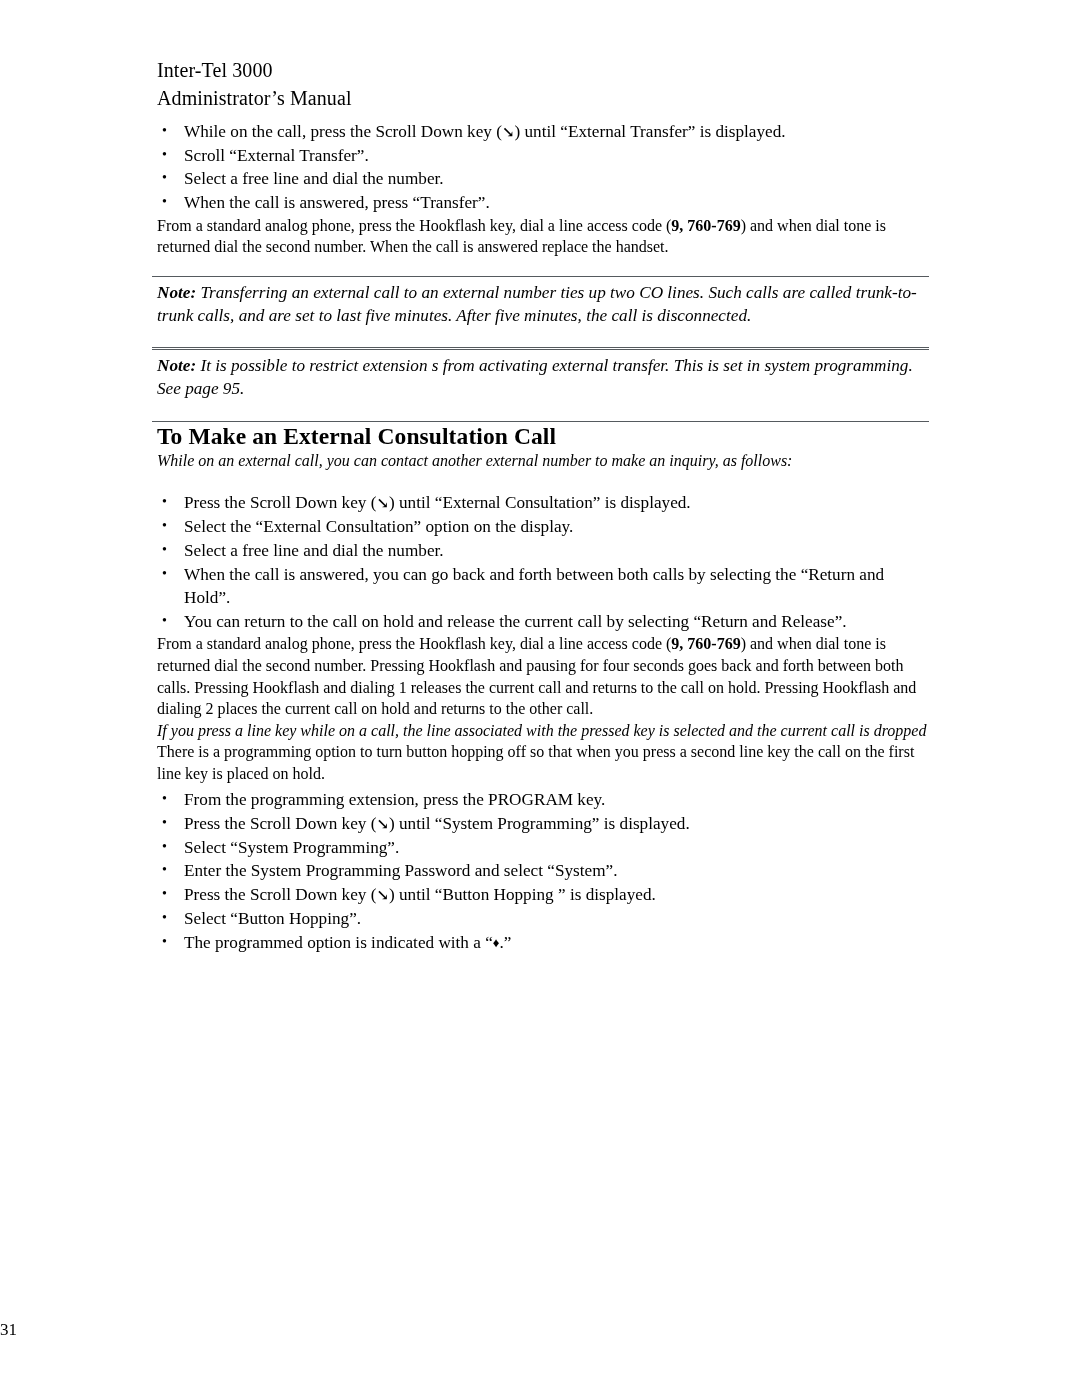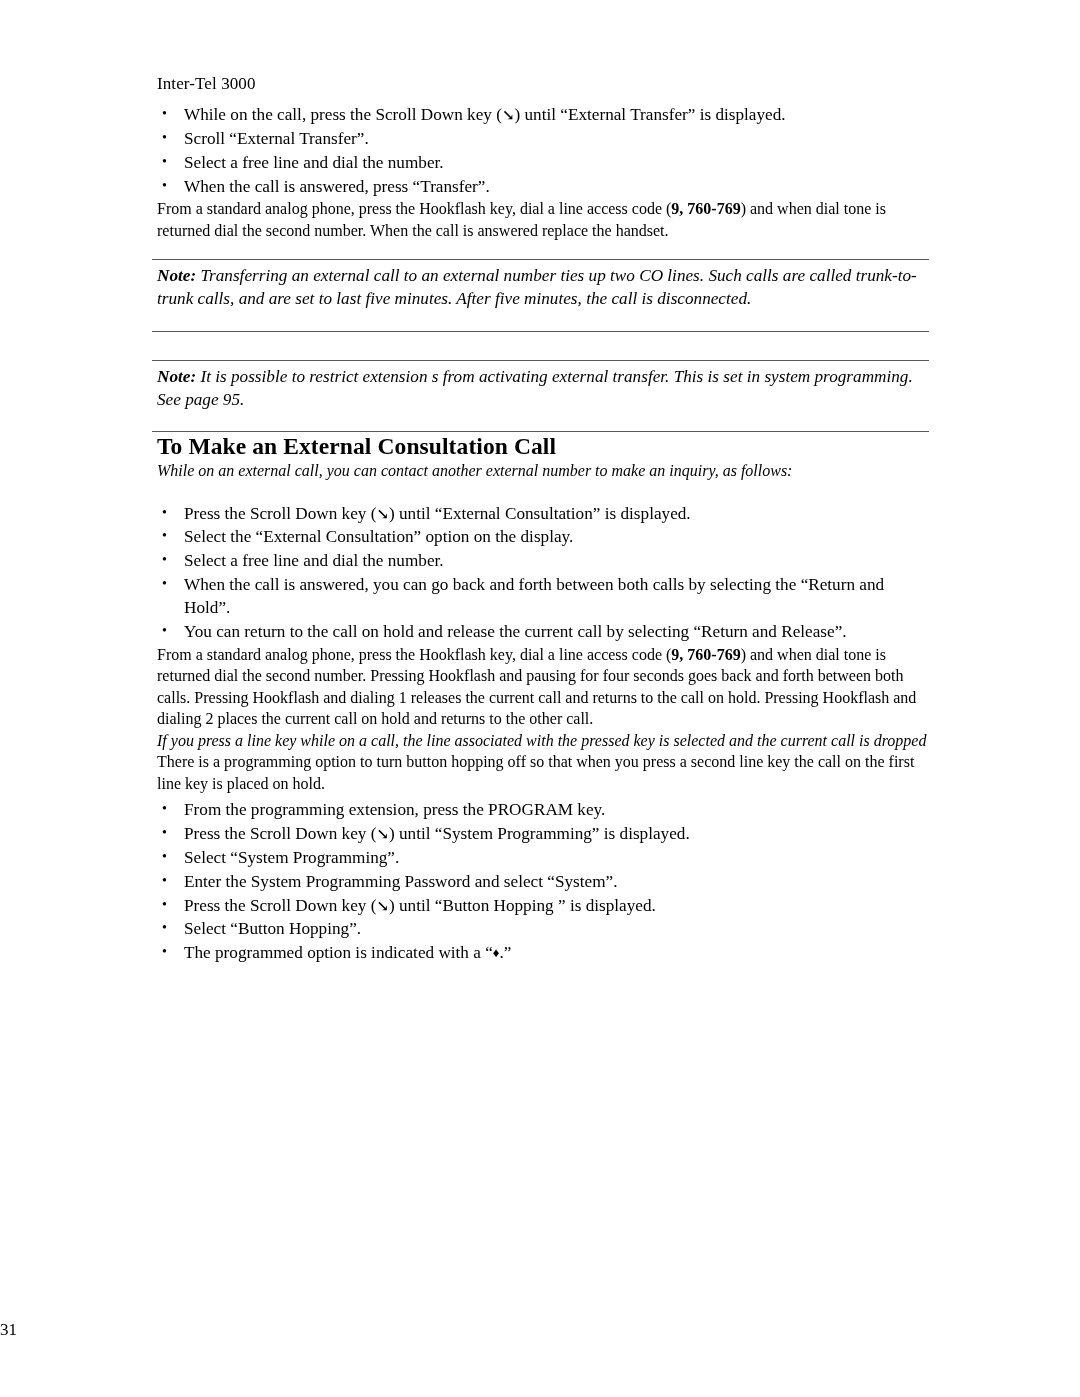--- a/index.html
+++ b/index.html
@@ -24,24 +24,23 @@
   }
   .content {
     position: absolute;
     left: 157px;
     top: 56px;
     width: 770px;
   }
 
   
   .runhead {
-    font-size: 17px;
+    font-size: 20px;
     line-height: 1.42;
     letter-spacing: 0.1px;
-    margin-top: 16px;
   }
   .runhead div { white-space: nowrap; }
 
   
   h1.sec-heading {
     font-size: 23.5px;
     font-weight: bold;
     margin: 0;
     padding: 0;
     line-height: 1.2;
@@ -91,21 +90,21 @@
   .note {
     margin-top: 18px;
     border-top: 1.6px solid #555a5e;
     border-bottom: 1.6px solid #555a5e;
     padding: 4px 0 20px 0;
     width: 772px;
     margin-left: -5px;
     padding-left: 5px;
     box-sizing: content-box;
   }
-  .note + .note { margin-top: 28px; }
+  .note + .note { margin-top: 1px; }
   .note .note-body {
     font-size: 17.2px;
     line-height: 1.345;
     font-style: italic;
   }
   .note .note-label {
     font-weight: bold;
     font-style: italic;
   }
 
@@ -135,20 +134,21 @@
 </style>
 </head>
 <body>
 
 <div class="page">
 
   <div class="content">
 
     <div class="runhead">
       <div>Inter-Tel 3000</div>
+      <div>Administrator’s Manual</div>
     </div>
 
 
     <ul class="bullets first">
       <li>
         <span class="bullet-dot">•</span>
         <span class="li-text"><span>While on the call, press the Scroll Down key (</span><span class="arrow">↘</span><span>) until “External Transfer” is displayed.</span></span>
       </li>
       <li>
         <span class="bullet-dot">•</span>

